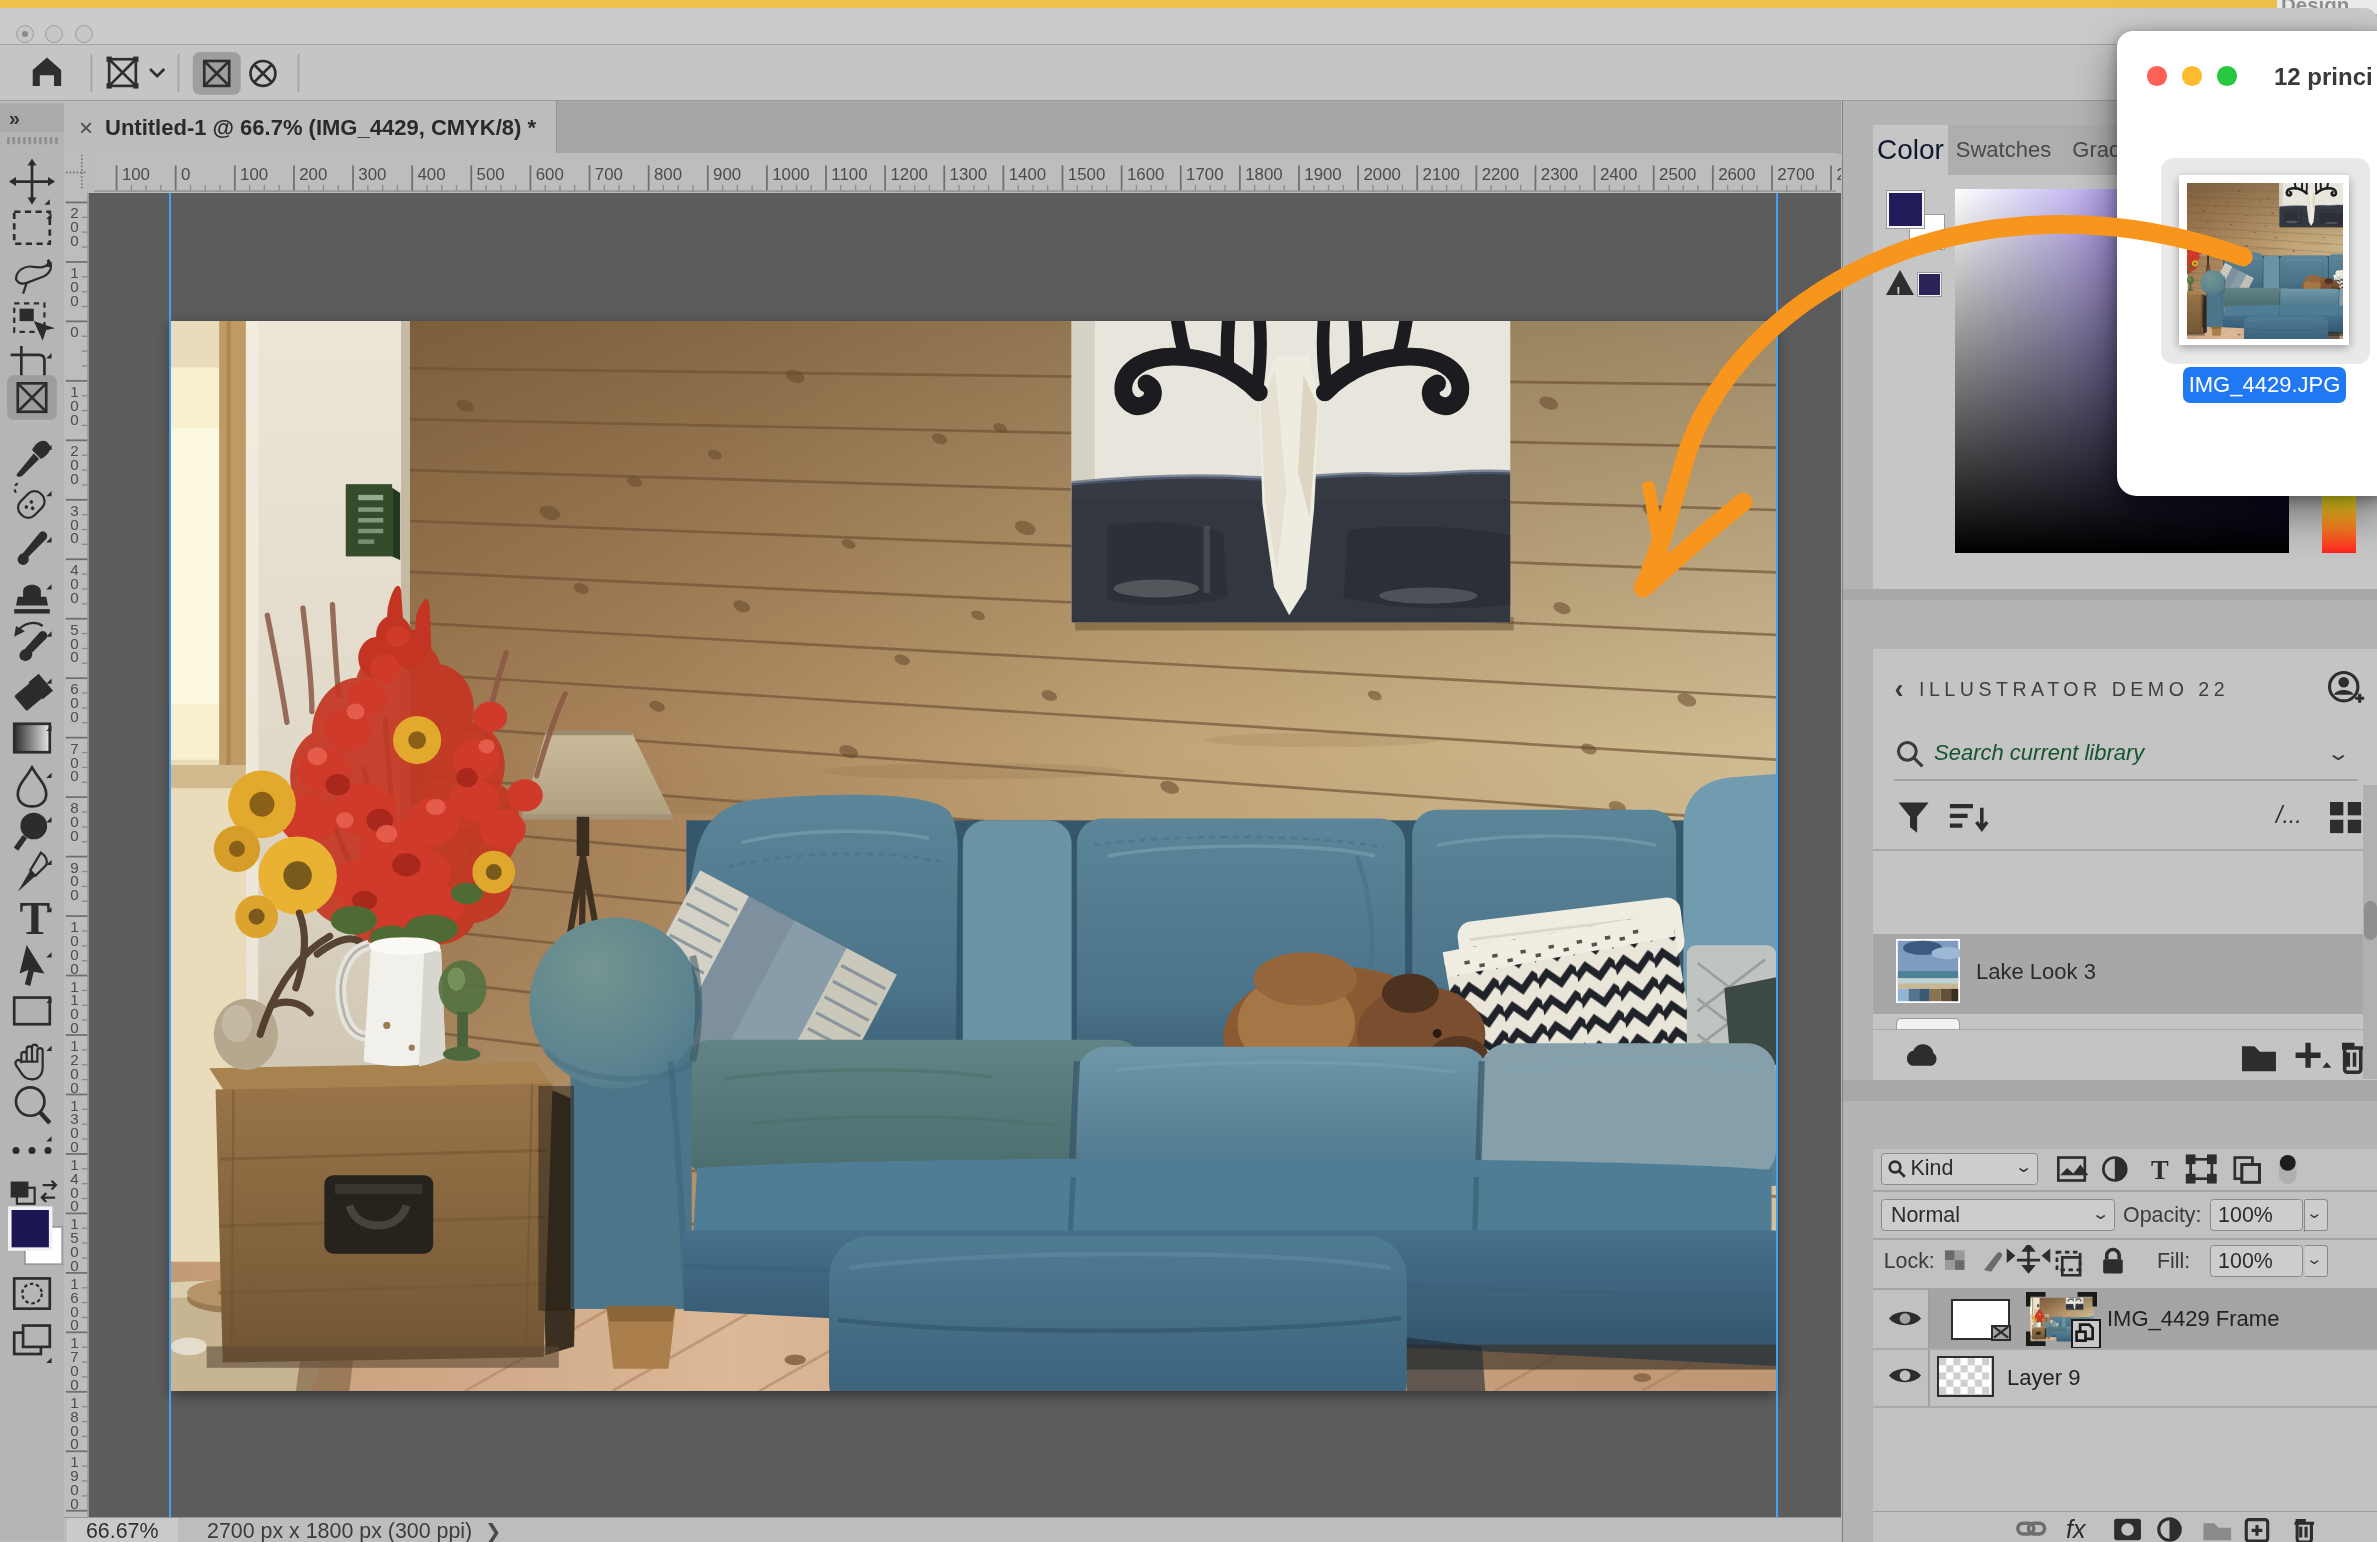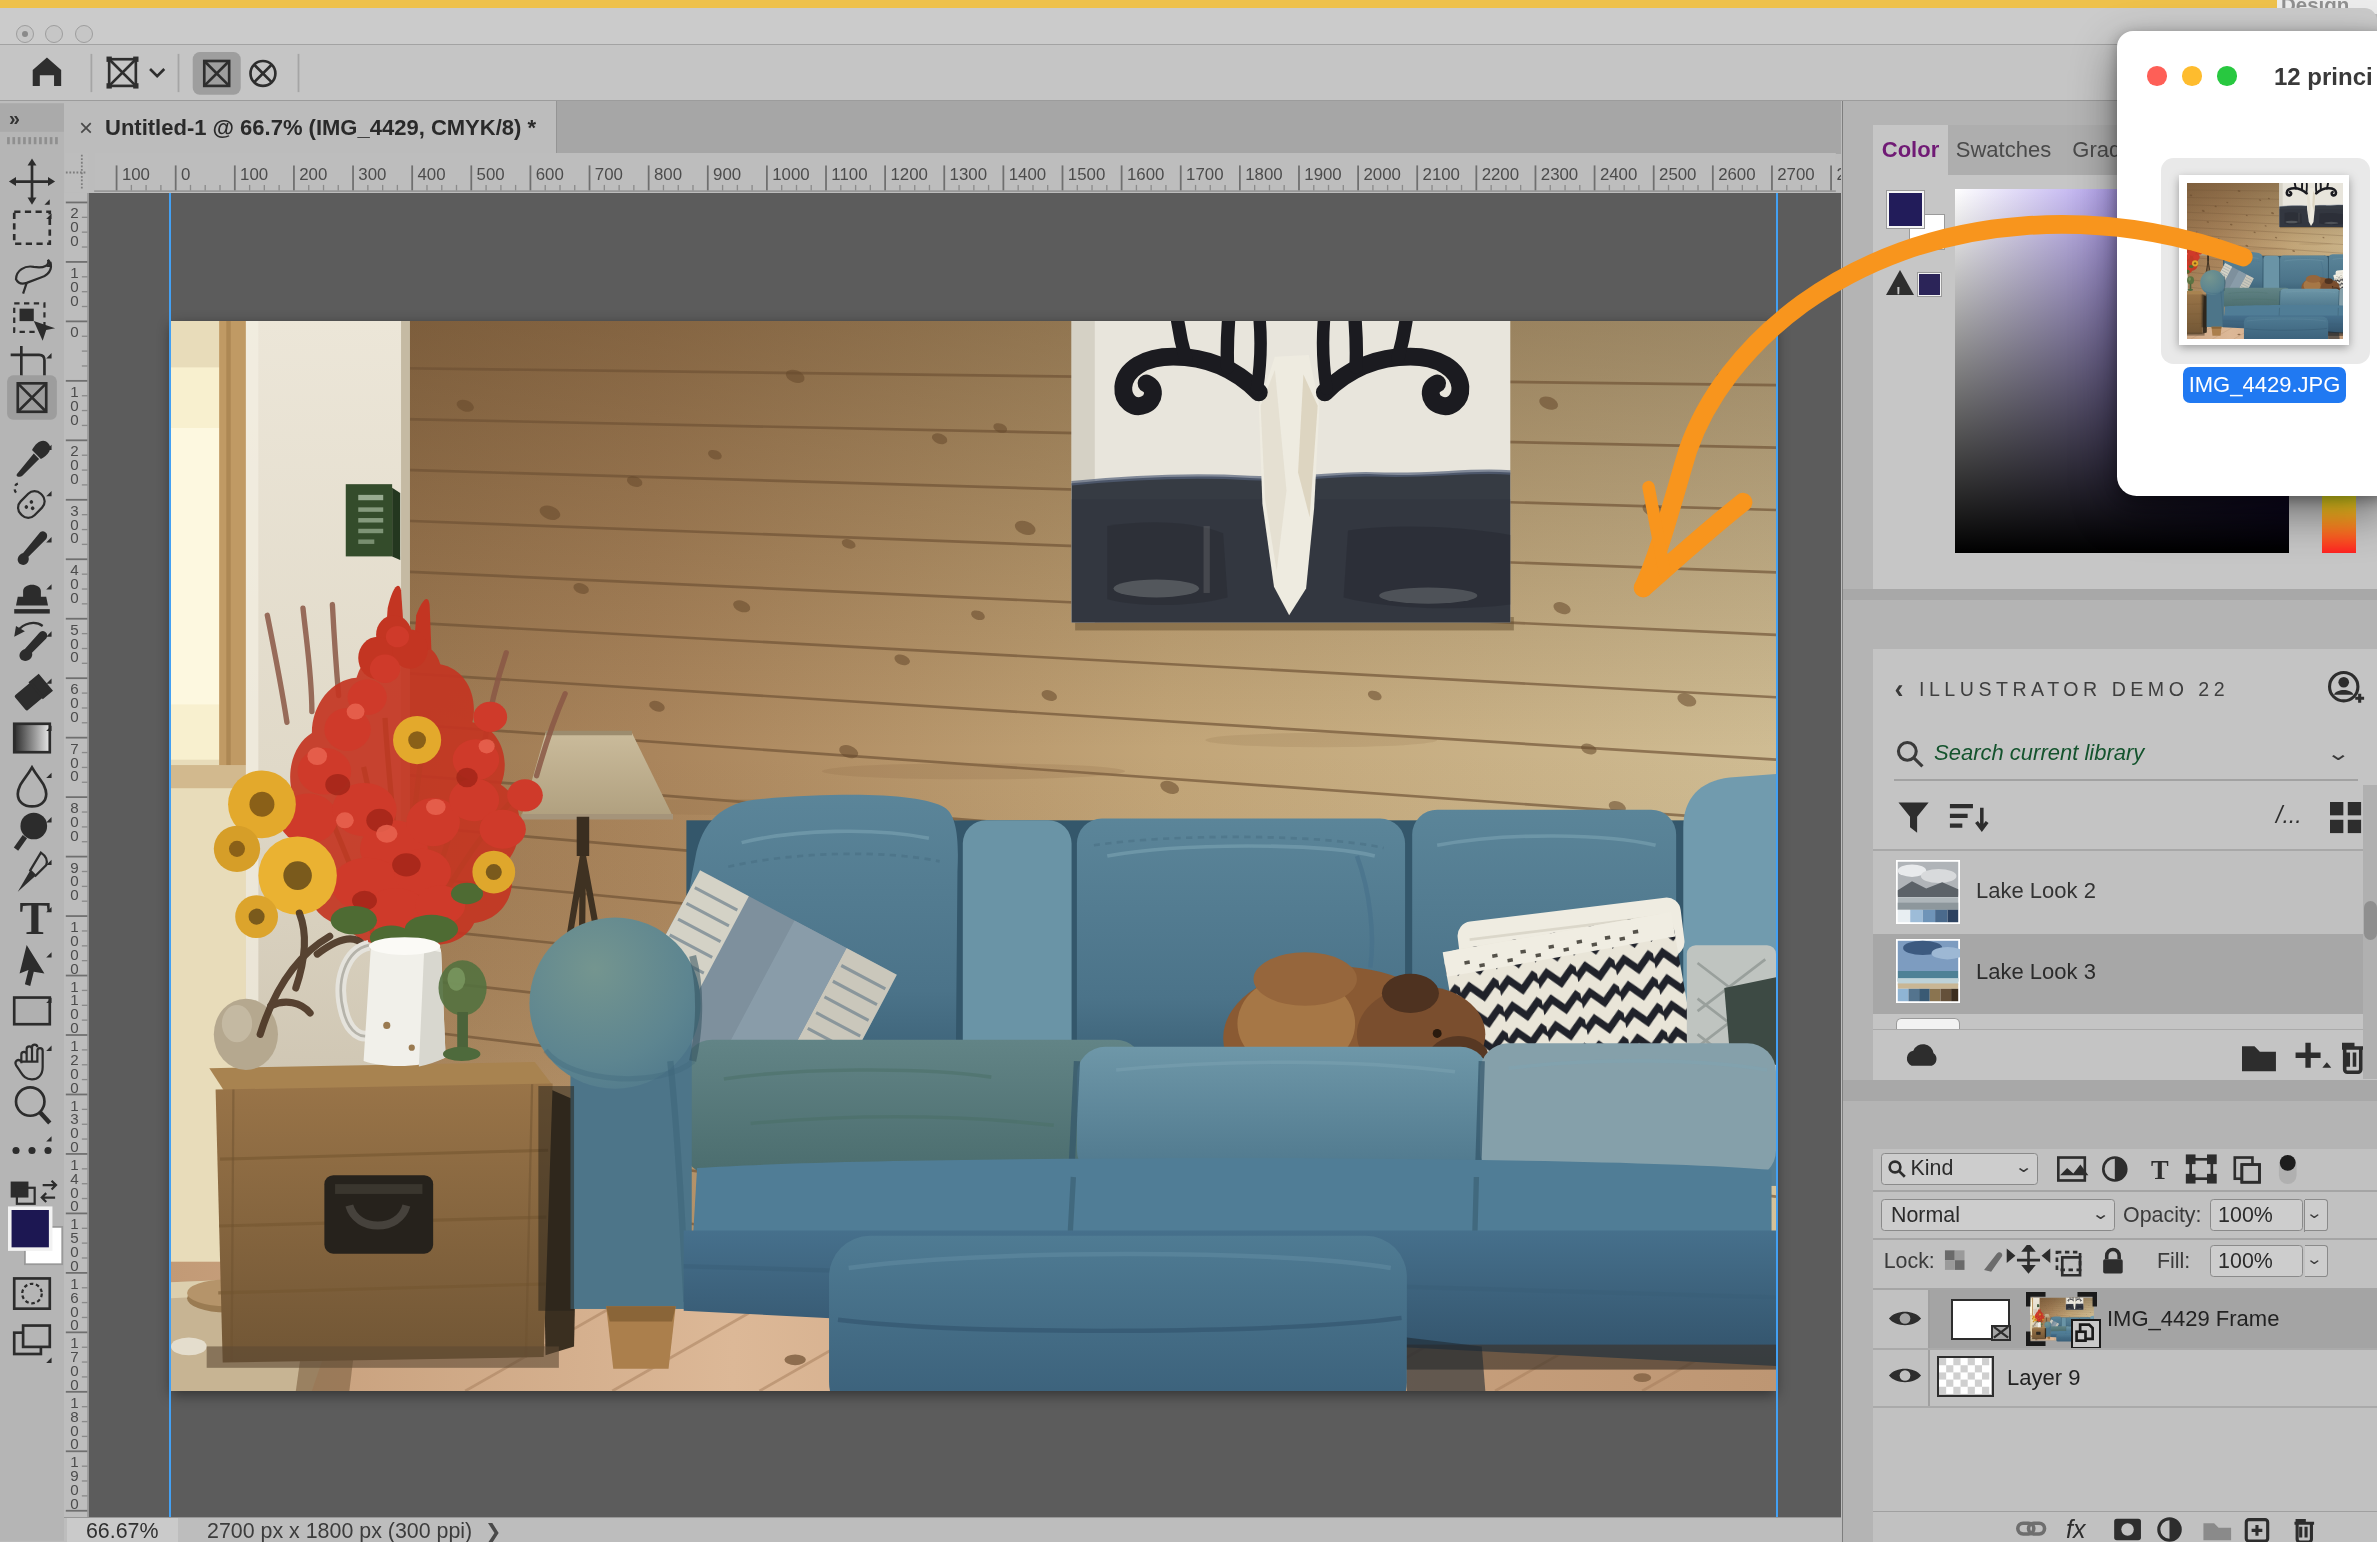--- a/index.html
+++ b/index.html
@@ -960,21 +960,21 @@
     <div class="abs" style="left:171px;top:321px;width:1605px;height:1070px;box-shadow:0 3.6px 12.5px rgba(0,0,0,0.45)">
       <svg width="1605" height="1070" viewBox="0 0 1800 1200">
         <use href="#lr"></use>
       </svg>
     </div>
     <div class="abs" style="left:169px;top:193px;width:1.8px;height:1324px;background:#43a0f3"></div>
     <div class="abs" style="left:1776px;top:193px;width:1.8px;height:1324px;background:#43a0f3"></div>
     <div class="abs" style="left:1842px;top:101px;width:536px;height:1442px;background:#b4b4b4;border-left:1.8px solid #7e7e7e"></div>
 <div class="abs" style="left:1873px;top:125px;width:505px;height:464px;background:#c6c6c6">
  <div style="position:absolute;left:0;top:0px;width:505px;height:50px;background:#aeaeae"></div>
- <div style="position:absolute;left:0;top:0;width:75px;height:50px;background:#c6c6c6;font-size:22px;font-weight:bold;color:#701a75;text-align:center;line-height:50px">Color</div>
+ <div style="position:absolute;left:0;top:0;width:75px;height:50px;background:#c6c6c6;font-size:28px;font-weight:normal;color:#0f172a;text-align:center;line-height:50px">Color</div>
  <div style="position:absolute;left:77px;top:0;width:107px;height:50px;font-size:22px;color:#4a4a4a;text-align:center;line-height:50px">Swatches</div>
  <div style="position:absolute;left:194px;top:0;width:89px;height:50px;font-size:22px;color:#4a4a4a;text-align:center;line-height:50px">Gradien</div>
  <div style="position:absolute;left:36px;top:89px;width:36px;height:36px;background:#ffffff;border:0.9px solid #9a9a9a"></div>
  <div style="position:absolute;left:14.3px;top:66px;width:37px;height:37px;background:#221c5a;border:2.7px solid #f4f4f4;outline:0.9px solid #9a9a9a"></div>
  <div style="position:absolute;left:12.5px;top:145px;width:0;height:0;border-left:14.3px solid transparent;border-right:14.3px solid transparent;border-bottom:25px solid #2e2e2e"></div>
  <div style="position:absolute;left:23px;top:159px;font-size:14.3px;color:#c6c6c6;font-weight:bold">!</div>
  <div style="position:absolute;left:45px;top:148px;width:23px;height:23px;background:#2b2458;border:1.8px solid #f2f2f2;outline:0.9px solid #9a9a9a"></div>
  <div style="position:absolute;left:82px;top:64px;width:334px;height:364px">
    <div style="position:absolute;inset:0;background:linear-gradient(to right,#ffffff,#5b38d8)"></div>
    <div style="position:absolute;inset:0;background:linear-gradient(to bottom,rgba(0,0,0,0),#000000)"></div>
@@ -1007,37 +1007,20 @@
  </svg>
  <div style="position:absolute;left:403px;top:153px;font-size:23px;font-style:italic;color:#2d2d2d">/...</div>
  <svg style="position:absolute;left:457px;top:153px" width="32" height="32" viewBox="0 0 36 36">
   <rect x="0" y="0" width="15" height="15" fill="#2d2d2d"></rect>
         <rect x="20" y="0" width="15" height="15" fill="#2d2d2d"></rect>
   <rect x="0" y="20" width="15" height="15" fill="#2d2d2d"></rect>
         <rect x="20" y="20" width="15" height="15" fill="#2d2d2d"></rect>
  </svg>
  <div style="position:absolute;left:0;top:200px;width:505px;height:1.8px;background:#a8a8a8"></div>
 
- <div style="position:absolute;left:0;top:202px;width:505px;height:84px;background:#c0c0c0">
-  <svg style="position:absolute;left:23px;top:9px" width="64" height="64" viewBox="0 0 72 72">
-   <rect width="72" height="72" fill="#ffffff"></rect>
-   <rect x="2" y="2" width="68" height="38" fill="#b0b4b8"></rect>
-   <ellipse cx="18" cy="12" rx="16" ry="7" fill="#e8eaec"></ellipse>
-          <ellipse cx="48" cy="18" rx="20" ry="8" fill="#d8dadc"></ellipse>
-   <path d="M2 34 L18 24 L34 32 L52 25 L70 33 L70 42 L2 42 Z" fill="#5c6268"></path>
-   <rect x="2" y="42" width="68" height="14" fill="#aeb6ba"></rect>
-   <rect x="2" y="48" width="68" height="8" fill="#8d979c"></rect>
-   <rect x="2" y="56" width="14" height="14" fill="#e8eef2"></rect>
-          <rect x="16" y="56" width="14" height="14" fill="#9dbcd8"></rect>
-   <rect x="30" y="56" width="14" height="14" fill="#6f94b8"></rect>
-          <rect x="44" y="56" width="14" height="14" fill="#4a6a8c"></rect>
-   <rect x="58" y="56" width="12" height="14" fill="#2c4260"></rect>
-  </svg>
-  <div style="position:absolute;left:103px;top:27px;font-size:22px;color:#333">Lake Look 2</div>
- </div>
 
  <div style="position:absolute;left:0;top:285px;width:505px;height:80px;background:#a7a7a7">
   <svg style="position:absolute;left:23px;top:5.4px" width="64" height="64" viewBox="0 0 72 72">
    <rect width="72" height="72" fill="#ffffff"></rect>
    <rect x="2" y="2" width="68" height="34" fill="#7d9cc0"></rect>
    <ellipse cx="30" cy="10" rx="22" ry="8" fill="#3c5a80"></ellipse>
           <ellipse cx="58" cy="16" rx="18" ry="7" fill="#9db8d4"></ellipse>
    <rect x="2" y="36" width="68" height="12" fill="#4e8196"></rect>
    <rect x="2" y="44" width="68" height="8" fill="#bed2d8"></rect>
    <rect x="2" y="50" width="68" height="6" fill="#c9b694"></rect>

